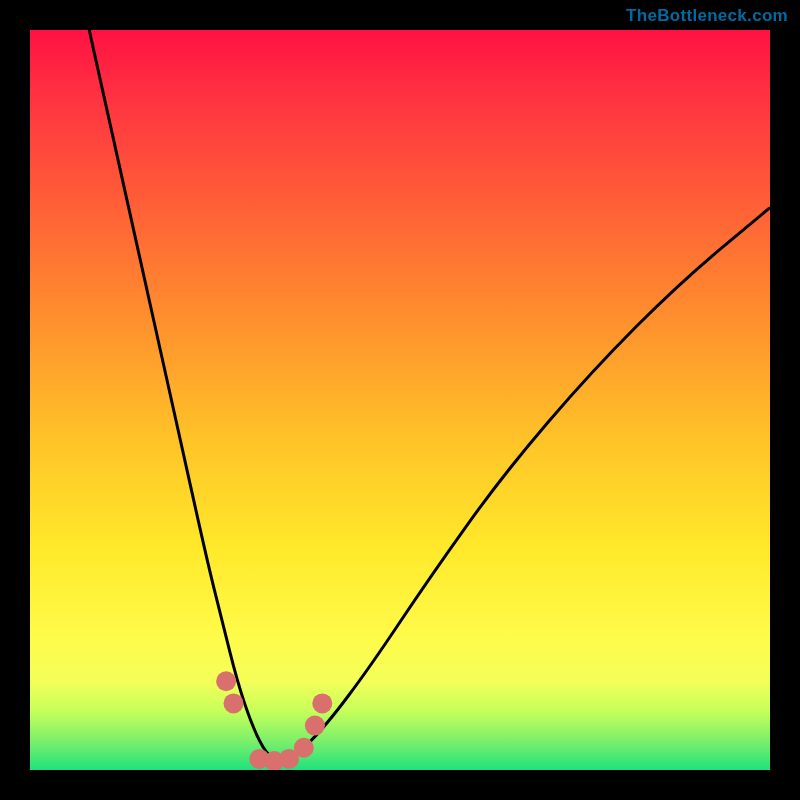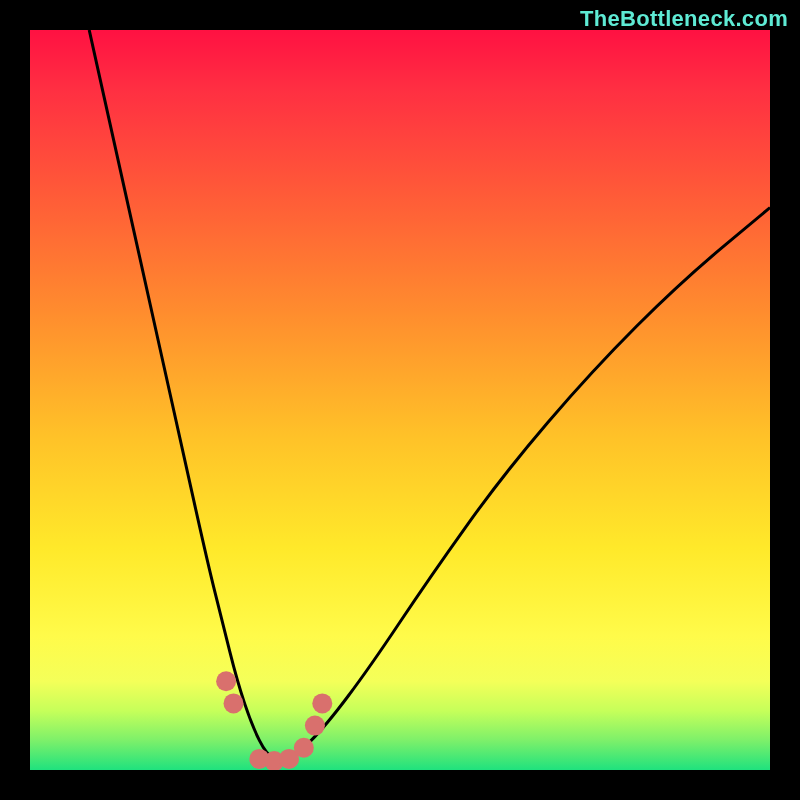--- a/index.html
+++ b/index.html
@@ -14,22 +14,22 @@
   .frame {
     position: relative;
     width: 800px;
     height: 800px;
     background: #000;
   }
   .watermark {
     position: absolute;
     top: 6px;
     right: 12px;
-    color: #5eead4;
-    font-size: 22px;
+    color: #0369a1;
+    font-size: 17px;
     font-weight: 600;
     letter-spacing: 0.3px;
     user-select: none;
   }
   .plot {
     position: absolute;
     left: 30px;
     top: 30px;
     width: 740px;
     height: 740px;

